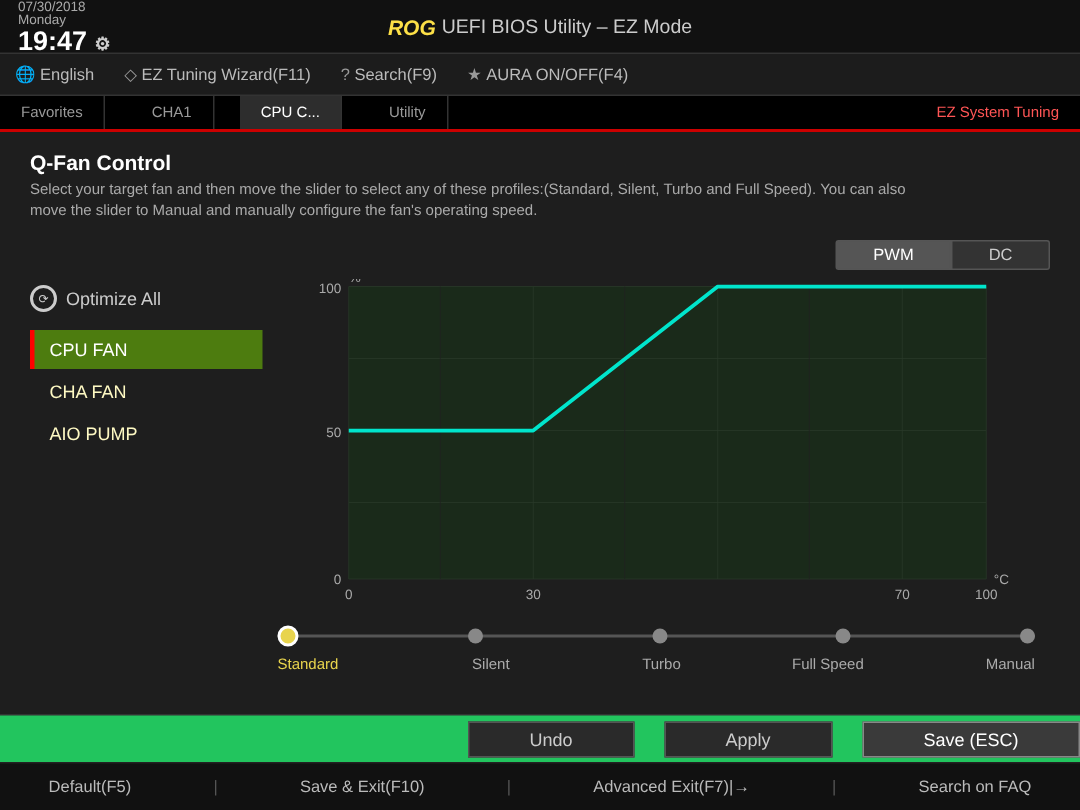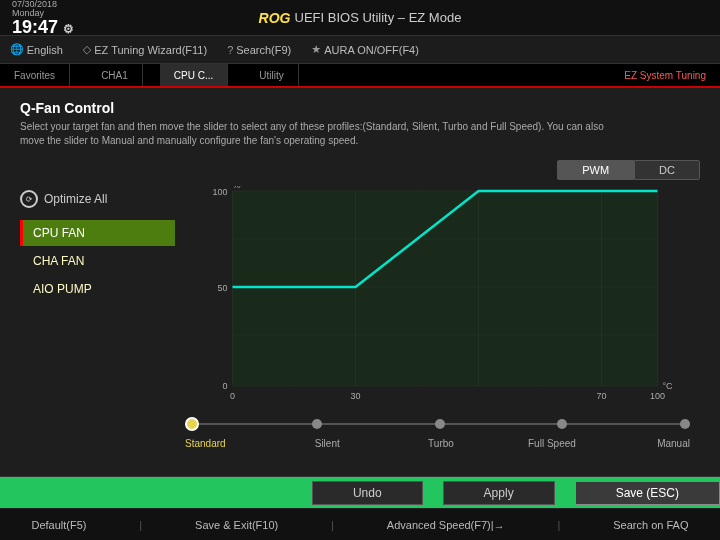--- a/index.html
+++ b/index.html
@@ -482,19 +482,19 @@
 <div class="bottom-nav">
   <div class="bottom-nav-item">
     <span>Default(F5)</span>
   </div>
   <span class="bottom-nav-separator">|</span>
   <div class="bottom-nav-item">
     <span>Save &amp; Exit(F10)</span>
   </div>
   <span class="bottom-nav-separator">|</span>
   <div class="bottom-nav-item">
-    <span>Advanced Speed(F7)|→</span>
+    <span>Advanced Exit(F7)|→</span>
   </div>
   <span class="bottom-nav-separator">|</span>
   <div class="bottom-nav-item">
     <span>Search on FAQ</span>
   </div>
 </div>
 
 </body></html>

